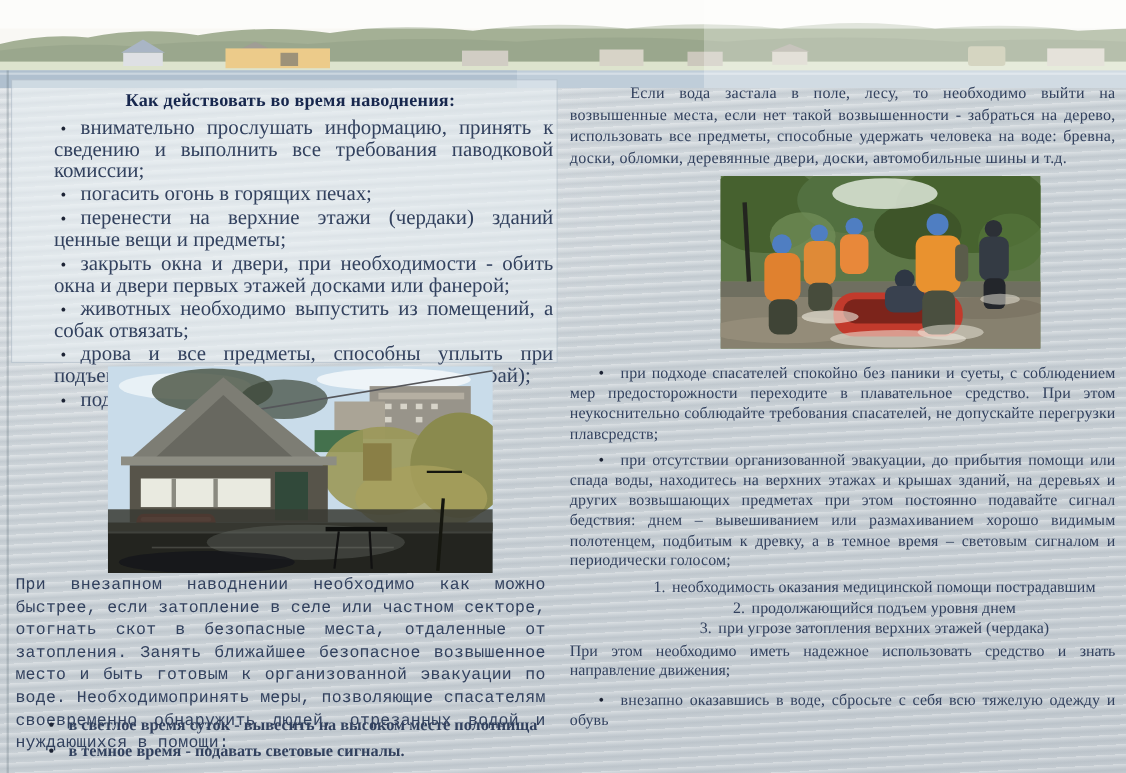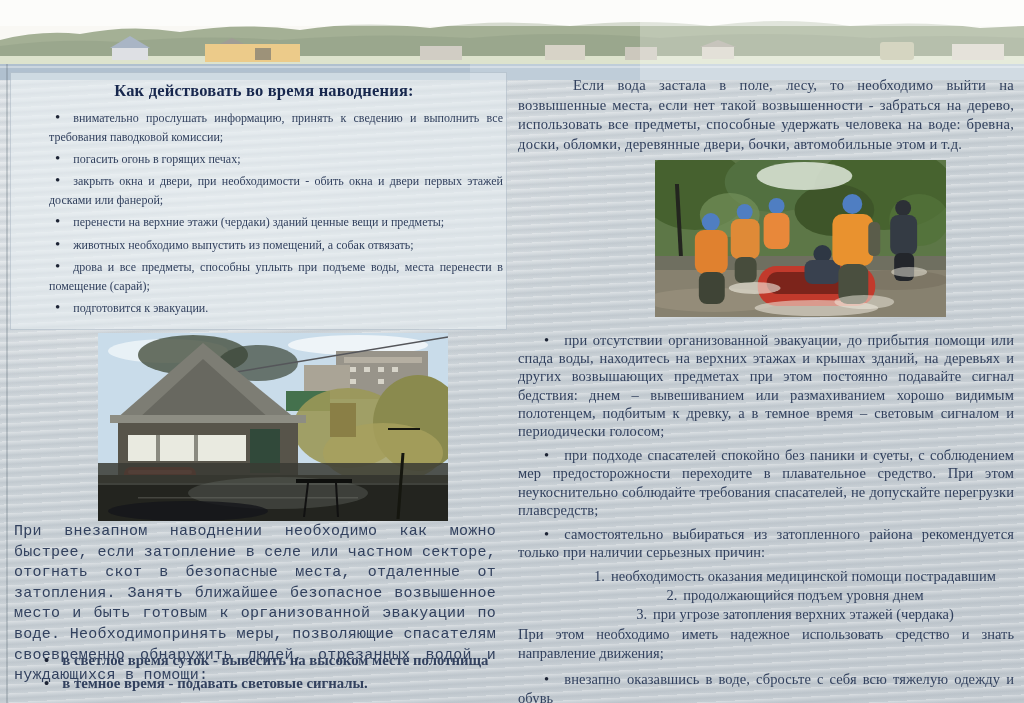--- a/index.html
+++ b/index.html
@@ -25,21 +25,21 @@
     background:rgba(232,238,243,.55);
     border:1px solid rgba(110,130,150,.28);
     box-sizing:border-box;padding:8px 3px 0 14px;
   }
   .leaflet-title{
     margin:0 0 7px 0;text-align:center;
     font-size:16.5px;font-weight:bold;color:#17274d;letter-spacing:.2px;
   }
   ul,ol{margin:0;padding:0;list-style:none;}
   .blist li{
-    text-align:justify;font-size:12px;line-height:18.8px;
+    text-align:justify;font-size:19px;line-height:18.8px;
     padding-left:24px;text-indent:6px;margin-bottom:2.5px;
   }
   .blist li::before{content:"\2022";color:#1c2334;font-size:15px;margin-right:13px;}
   .left-photo{left:98px;top:333px;width:350px;height:188px;}
   .left-photo svg,.right-photo svg{display:block;width:100%;height:100%;}
   .left-para{
     left:14px;top:522px;width:482px;margin:0;
     font-size:15px;line-height:20.6px;text-align:justify;letter-spacing:.25px;font-family:Liberation Mono, monospace;
   }
   .left-bb{left:14px;top:650px;width:482px;font-weight:bold;}
@@ -100,22 +100,22 @@
     </svg>
   </div>
 
   <div class="abs scan-edge"></div>
 
   <div class="abs left-panel">
     <h1 class="leaflet-title">Как действовать во время наводнения:</h1>
     <ul class="blist">
       <li>внимательно прослушать информацию, принять к сведению и выполнить все требования паводковой комиссии;</li>
       <li>погасить огонь в горящих печах;</li>
+      <li>перенести на верхние этажи (чердаки) зданий ценные вещи и предметы;</li>
       <li>закрыть окна и двери, при необходимости - обить окна и двери первых этажей досками или фанерой;</li>
-      <li>перенести на верхние этажи (чердаки) зданий ценные вещи и предметы;</li>
       <li>животных необходимо выпустить из помещений, а собак отвязать;</li>
       <li>дрова и все предметы, способны уплыть при подъеме воды, места перенести в помещение (сарай);</li>
       <li>подготовится к эвакуации.</li>
     </ul>
   </div>
 
   <div class="abs left-photo">
     <svg viewBox="0 0 350 188" preserveAspectRatio="none" aria-hidden="true">
       <rect x="0" y="0" width="350" height="188" fill="#c9dcea"></rect>
       <ellipse cx="70" cy="18" rx="60" ry="12" fill="#e8f1f6"></ellipse>
@@ -171,21 +171,21 @@
     </svg>
   </div>
 
   <p class="abs left-para">При внезапном наводнении необходимо как можно быстрее, если затопление в селе или частном секторе, отогнать скот в безопасные места, отдаленные от затопления. Занять ближайшее безопасное возвышенное место и быть готовым к организованной эвакуации по воде. Необходимопринять меры, позволяющие спасателям своевременно обнаружить людей, отрезанных водой и нуждающихся в помощи:</p>
 
   <ul class="abs left-bb">
     <li>в светлое время суток - вывесить на высоком месте полотнища</li>
     <li>в темное время - подавать световые сигналы.</li>
   </ul>
 
-  <p class="abs right-para1">Если вода застала в поле, лесу, то необходимо выйти на возвышенные места, если нет такой возвышенности - забраться на дерево, использовать все предметы, способные удержать человека на воде: бревна, доски, обломки, деревянные двери, бочки, автомобильные этом и т.д.</p>
+  <p class="abs right-para1">Если вода застала в поле, лесу, то необходимо выйти на возвышенные места, если нет такой возвышенности - забраться на дерево, использовать все предметы, способные удержать человека на воде: бревна, доски, обломки, деревянные двери, доски, автомобильные шины и т.д.</p>
 
   <div class="abs right-photo">
     <svg viewBox="0 0 292 157" preserveAspectRatio="none" aria-hidden="true">
       <rect x="0" y="0" width="292" height="157" fill="#5d7747"></rect>
       <ellipse cx="40" cy="30" rx="55" ry="40" fill="#46612f"></ellipse>
       <ellipse cx="120" cy="22" rx="50" ry="30" fill="#527040"></ellipse>
       <ellipse cx="230" cy="28" rx="70" ry="42" fill="#47632f"></ellipse>
       <ellipse cx="180" cy="50" rx="40" ry="26" fill="#3e5529"></ellipse>
       <ellipse cx="150" cy="16" rx="48" ry="14" fill="#dfe7db" opacity=".85"></ellipse>
       <ellipse cx="75" cy="55" rx="30" ry="22" fill="#74905a" opacity=".7"></ellipse>
@@ -226,23 +226,22 @@
       <rect x="240" y="93" width="20" height="28" rx="6" fill="#23262b"></rect>
 
       <ellipse cx="100" cy="128" rx="26" ry="6" fill="#f2eee2" opacity=".6"></ellipse>
       <ellipse cx="210" cy="142" rx="30" ry="7" fill="#f2eee2" opacity=".5"></ellipse>
       <ellipse cx="255" cy="112" rx="18" ry="5" fill="#f2eee2" opacity=".5"></ellipse>
     </svg>
   </div>
 
   <div class="abs right-block">
     <ul class="rlist">
+      <li>при подходе спасателей спокойно без паники и суеты, с соблюдением мер предосторожности переходите в плавательное средство. При этом неукоснительно соблюдайте требования спасателей, не допускайте перегрузки плавсредств;</li>
       <li>при отсутствии организованной эвакуации, до прибытия помощи или спада воды, находитесь на верхних этажах и крышах зданий, на деревьях и других возвышающих предметах при этом постоянно подавайте сигнал бедствия: днем – вывешиванием или размахиванием хорошо видимым полотенцем, подбитым к древку, а в темное время – световым сигналом и периодически голосом;</li>
-      <li>при подходе спасателей спокойно без паники и суеты, с соблюдением мер предосторожности переходите в плавательное средство. При этом неукоснительно соблюдайте требования спасателей, не допускайте перегрузки плавсредств;</li>
-      <li>самостоятельно выбираться из затопленного района рекомендуется только при наличии серьезных причин:</li>
     </ul>
     <ol class="numbered">
       <li>необходимость оказания медицинской помощи пострадавшим</li>
       <li>продолжающийся подъем уровня днем</li>
       <li>при угрозе затопления верхних этажей (чердака)</li>
     </ol>
     <p class="right-para2">При этом необходимо иметь надежное использовать средство и знать направление движения;</p>
     <ul class="rlist tight">
       <li>внезапно оказавшись в воде, сбросьте с себя всю тяжелую одежду и обувь</li>
 

